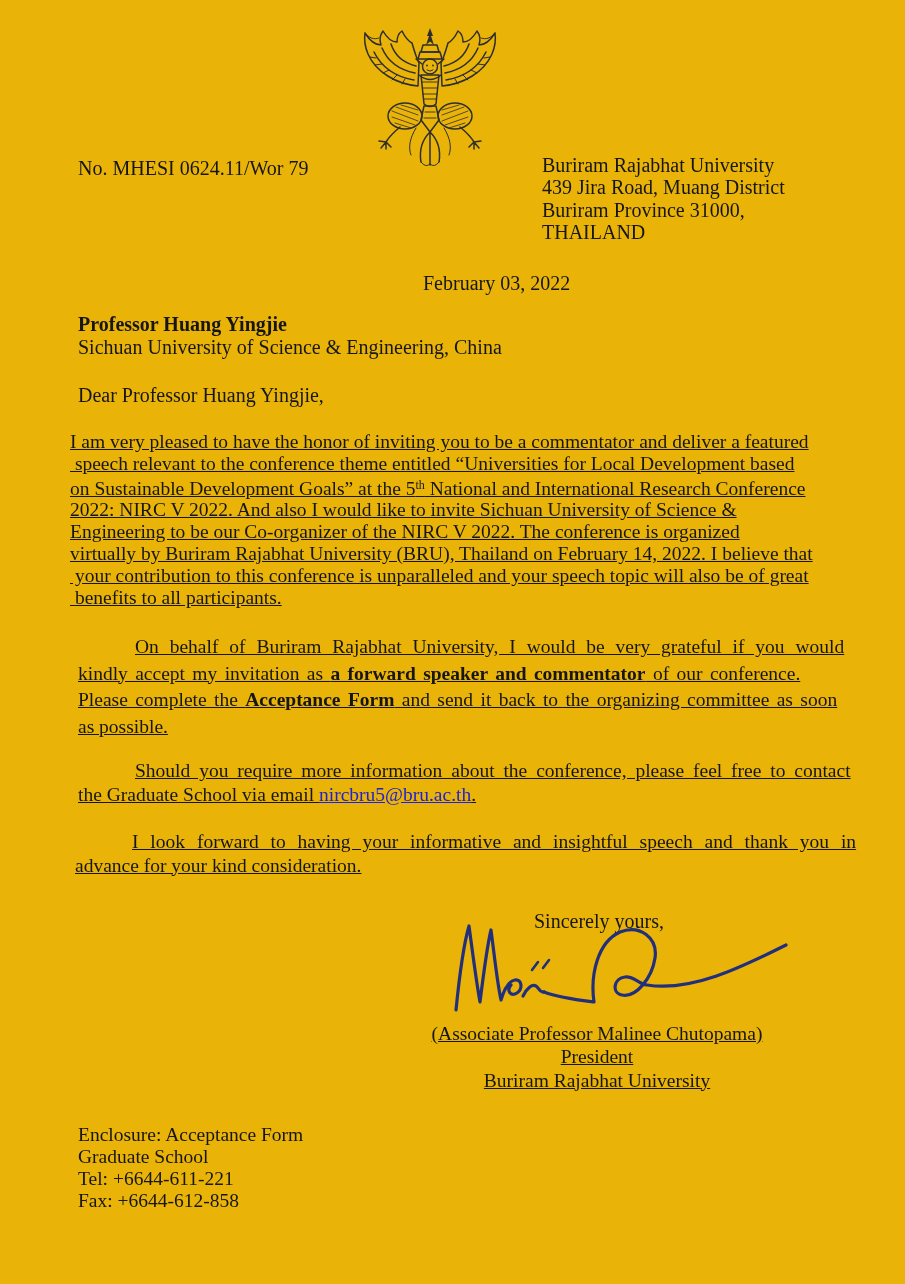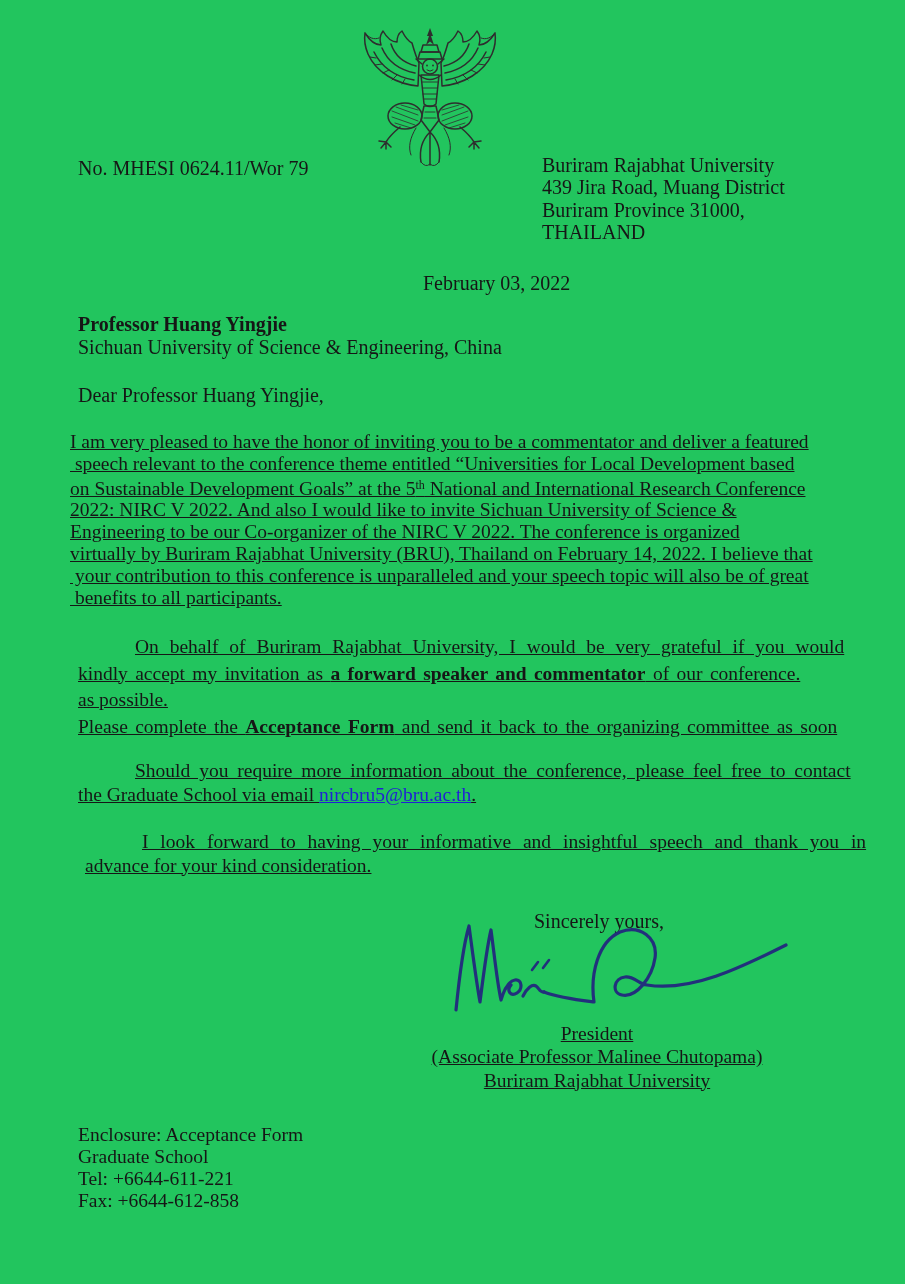--- a/index.html
+++ b/index.html
@@ -1,34 +1,34 @@
 <!DOCTYPE html>
 <html><head>
 <meta charset="utf-8">
 <style>
   html,body{margin:0;padding:0;background:#ffffff;}
   .page{
-    position:relative;width:905px;height:1284px;background:#22c55e;
+    position:relative;width:905px;height:1284px;background:#eab308;
     font-family:"Liberation Serif","DejaVu Serif",serif;color:#161616;
     overflow:hidden;
   }
   .abs{position:absolute;}
   .line{white-space:pre;}
   .fs20{font-size:20px;}
   .body-text{font-size:19.5px;text-decoration:underline;}
   #ref{left:78px;top:157px;}
   #addr{left:542px;top:154px;line-height:22.4px;}
   #date{left:423px;top:272px;}
   #recipient{left:78px;top:313px;line-height:23px;}
   #recipient .rname{font-weight:bold;}
   #salutation{left:78px;top:384px;}
   #p1{left:70px;top:431px;line-height:21.8px;}
   #p2{left:78px;top:634px;line-height:26.5px;}
   #p3{left:78px;top:759px;line-height:23.5px;}
-  #p4{left:85px;top:830px;line-height:23.5px;}
+  #p4{left:75px;top:830px;line-height:23.5px;}
   .indent{text-indent:57px;}
   .just6{word-spacing:6px;}
   .just7{word-spacing:7px;}
   .just4{word-spacing:4px;}
   .just2{word-spacing:2.5px;}
   sup.ord{font-size:12px;vertical-align:6px;}
   a.email{color:#2121d4;text-decoration:underline;cursor:pointer;}
   #sincerely{left:534px;top:910px;}
   #signature-svg{left:448px;top:918px;}
   #signblock{left:377px;top:1022px;width:440px;text-align:center;line-height:23.3px;}
@@ -117,22 +117,22 @@
     <div class="line">2022: NIRC V 2022. And also I would like to invite Sichuan University of Science &amp;</div>
     <div class="line">Engineering to be our Co-organizer of the NIRC V 2022. The conference is organized</div>
     <div class="line">virtually by Buriram Rajabhat University (BRU), Thailand on February 14, 2022. I believe that</div>
     <div class="line"> your contribution to this conference is unparalleled and your speech topic will also be of great</div>
     <div class="line"> benefits to all participants.</div>
   </div>
 
   <div id="p2" class="abs body-text">
     <div class="line indent just6">On behalf of Buriram Rajabhat University, I would be very grateful if you would</div>
     <div class="line just2"><span>kindly accept my invitation as </span><b>a forward speaker and commentator</b><span> of our conference.</span></div>
+    <div class="line just2"><span>Please complete the </span><b>Acceptance Form</b><span> and send it back to the organizing committee as soon</span></div>
     <div class="line">as possible.</div>
-    <div class="line just2"><span>Please complete the </span><b>Acceptance Form</b><span> and send it back to the organizing committee as soon</span></div>
   </div>
 
   <div id="p3" class="abs body-text">
     <div class="line indent just4">Should you require more information about the conference, please feel free to contact</div>
     <div class="line"><span>the Graduate School via email </span><a class="email">nircbru5@bru.ac.th</a><span>.</span></div>
   </div>
 
   <div id="p4" class="abs body-text">
     <div class="line indent just7">I look forward to having your informative and insightful speech and thank you in</div>
     <div class="line">advance for your kind consideration.</div>
@@ -143,22 +143,22 @@
   <svg id="signature-svg" class="abs" width="345" height="100" viewBox="0 0 345 100" aria-hidden="true">
     <g stroke="#22307c" fill="none" stroke-width="3.2" stroke-linecap="round" stroke-linejoin="round">
       <path d="M8 92 C 11 62 16 25 21 8 C 24 30 28 62 32 84 C 35 60 39 28 43 12 C 46 34 49 64 53 82 C 56 72 61 63 67 62 C 74 61 75 71 69 75 C 63 79 58 73 63 67"></path>
       <path d="M75 78 C 79 70 84 66 88 68 C 91 70 92 75 96 74"></path>
       <path d="M84 52 L90 44 M95 50 L101 42" stroke-width="2.6"></path>
       <path d="M96 74 C 112 80 130 82 146 84 C 142 56 150 24 172 14 C 192 6 210 20 207 40 C 204 60 188 80 174 77 C 163 75 166 60 177 59 C 186 58 191 66 199 67 C 243 74 292 50 338 27"></path>
     </g>
   </svg>
 
   <div id="signblock" class="abs body-text">
+    <div>(Associate Professor Malinee Chutopama)</div>
     <div>President</div>
-    <div>(Associate Professor Malinee Chutopama)</div>
     <div>Buriram Rajabhat University</div>
   </div>
 
   <div id="footer" class="abs">
     <div class="line">Enclosure: Acceptance Form</div>
     <div class="line">Graduate School</div>
     <div class="line">Tel: +6644-611-221</div>
     <div class="line">Fax: +6644-612-858</div>
   </div>
 

